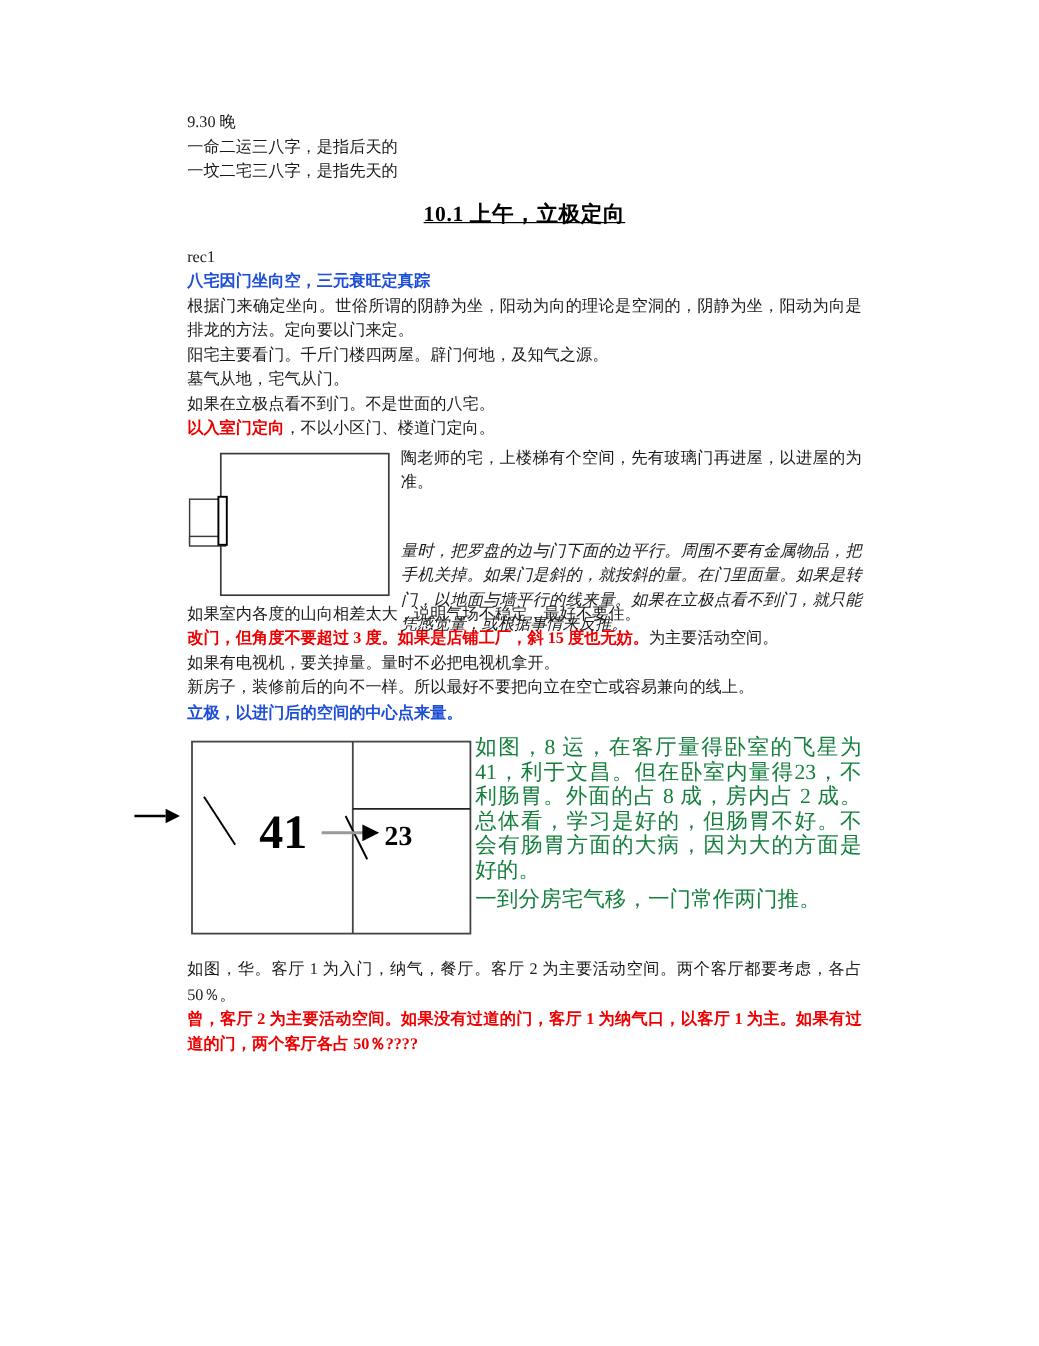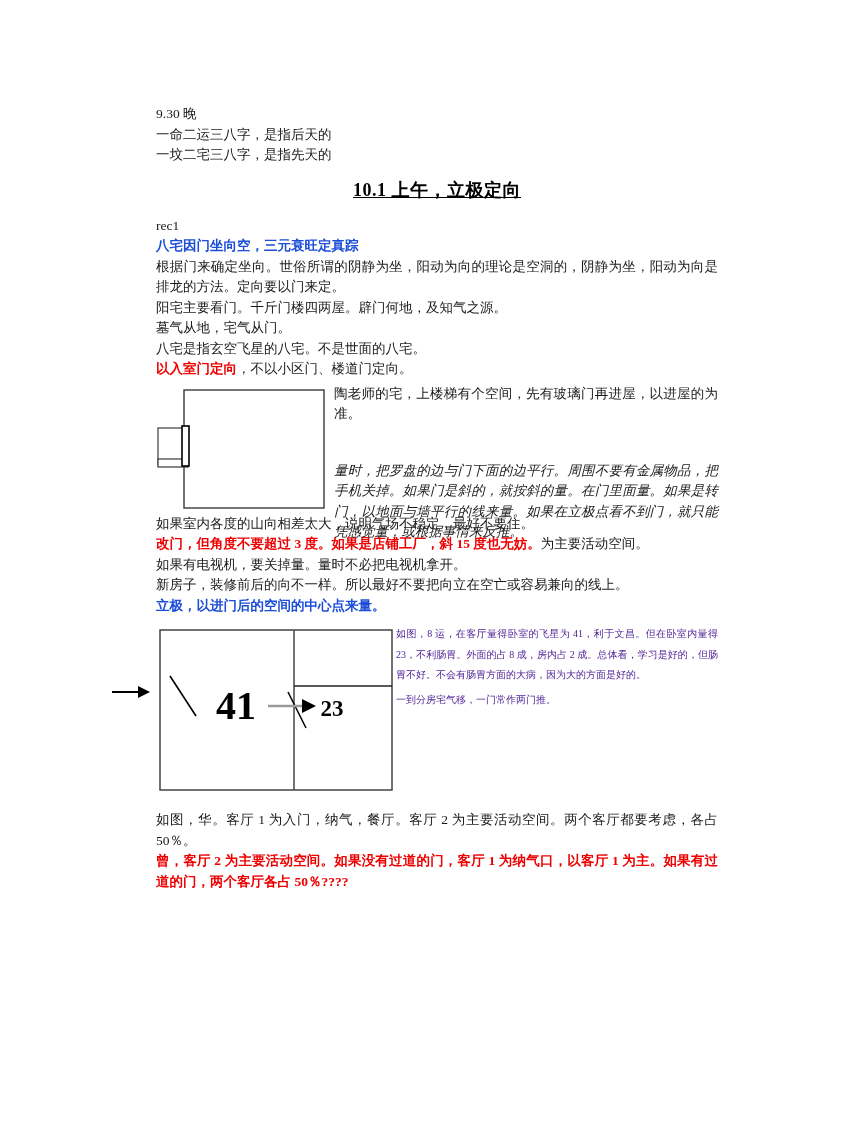--- a/index.html
+++ b/index.html
@@ -15,21 +15,21 @@
     position: relative;
     width: 866px;
     height: 1122px;
     background: #ffffff;
     overflow: hidden;
     box-sizing: border-box;
   }
   .content {
     position: absolute;
     left: 156px;
-    top: 104px;
+    top: 92px;
     width: 562px;
   }
 
   
   .line {
     font-size: 13.5px;
     line-height: 20.5px;
     color: #1a1a1a;
     white-space: normal;
   }
@@ -98,25 +98,25 @@
   .fig2-svg {
     position: absolute;
     left: -48px;
     top: 0px;
   }
   .fig2-text {
     position: absolute;
     left: 240px;
     top: 0px;
     width: 322px;
-    font-size: 10px;
+    font-size: 18px;
     line-height: 20.5px;
     text-align: justify;
     text-justify: inter-ideograph;
-    color: #4c1d95;
+    color: #15803d;
   }
   .fig2-text .blk2 { margin-top: 4px; }
 
   .bottom-block { margin-top: 14px; }
 </style>
 </head>
 <body>
 
 <div class="page">
   <div class="content">
@@ -127,21 +127,21 @@
 
     <div class="title">10.1 上午，立极定向</div>
 
     <div class="line">rec1</div>
 
     <div class="redline">八宅因门坐向空，三元衰旺定真踪</div>
 
     <div class="para">根据门来确定坐向。世俗所谓的阴静为坐，阳动为向的理论是空洞的，阴静为坐，阳动为向是排龙的方法。定向要以门来定。</div>
     <div class="line">阳宅主要看门。千斤门楼四两屋。辟门何地，及知气之源。</div>
     <div class="line">墓气从地，宅气从门。</div>
-    <div class="line">八宅是指玄空飞星的八宅。不是世面的八宅。</div>
+    <div class="line">如果在立极点看不到门。不是世面的八宅。</div>
 
     <div class="mixed"><span class="red">以入室门定向</span><span>，不以小区门、楼道门定向。</span></div>
 
 
     <div class="fig1-wrap">
       <svg class="fig1-svg" width="176" height="128" viewBox="0 0 176 128">
 
         <rect x="28" y="4" width="140" height="118" fill="#ffffff" stroke="#3a3a3a" stroke-width="1.4"></rect>
 
         <rect x="2" y="42" width="28" height="37" fill="#ffffff" stroke="#3a3a3a" stroke-width="1.2"></rect>

